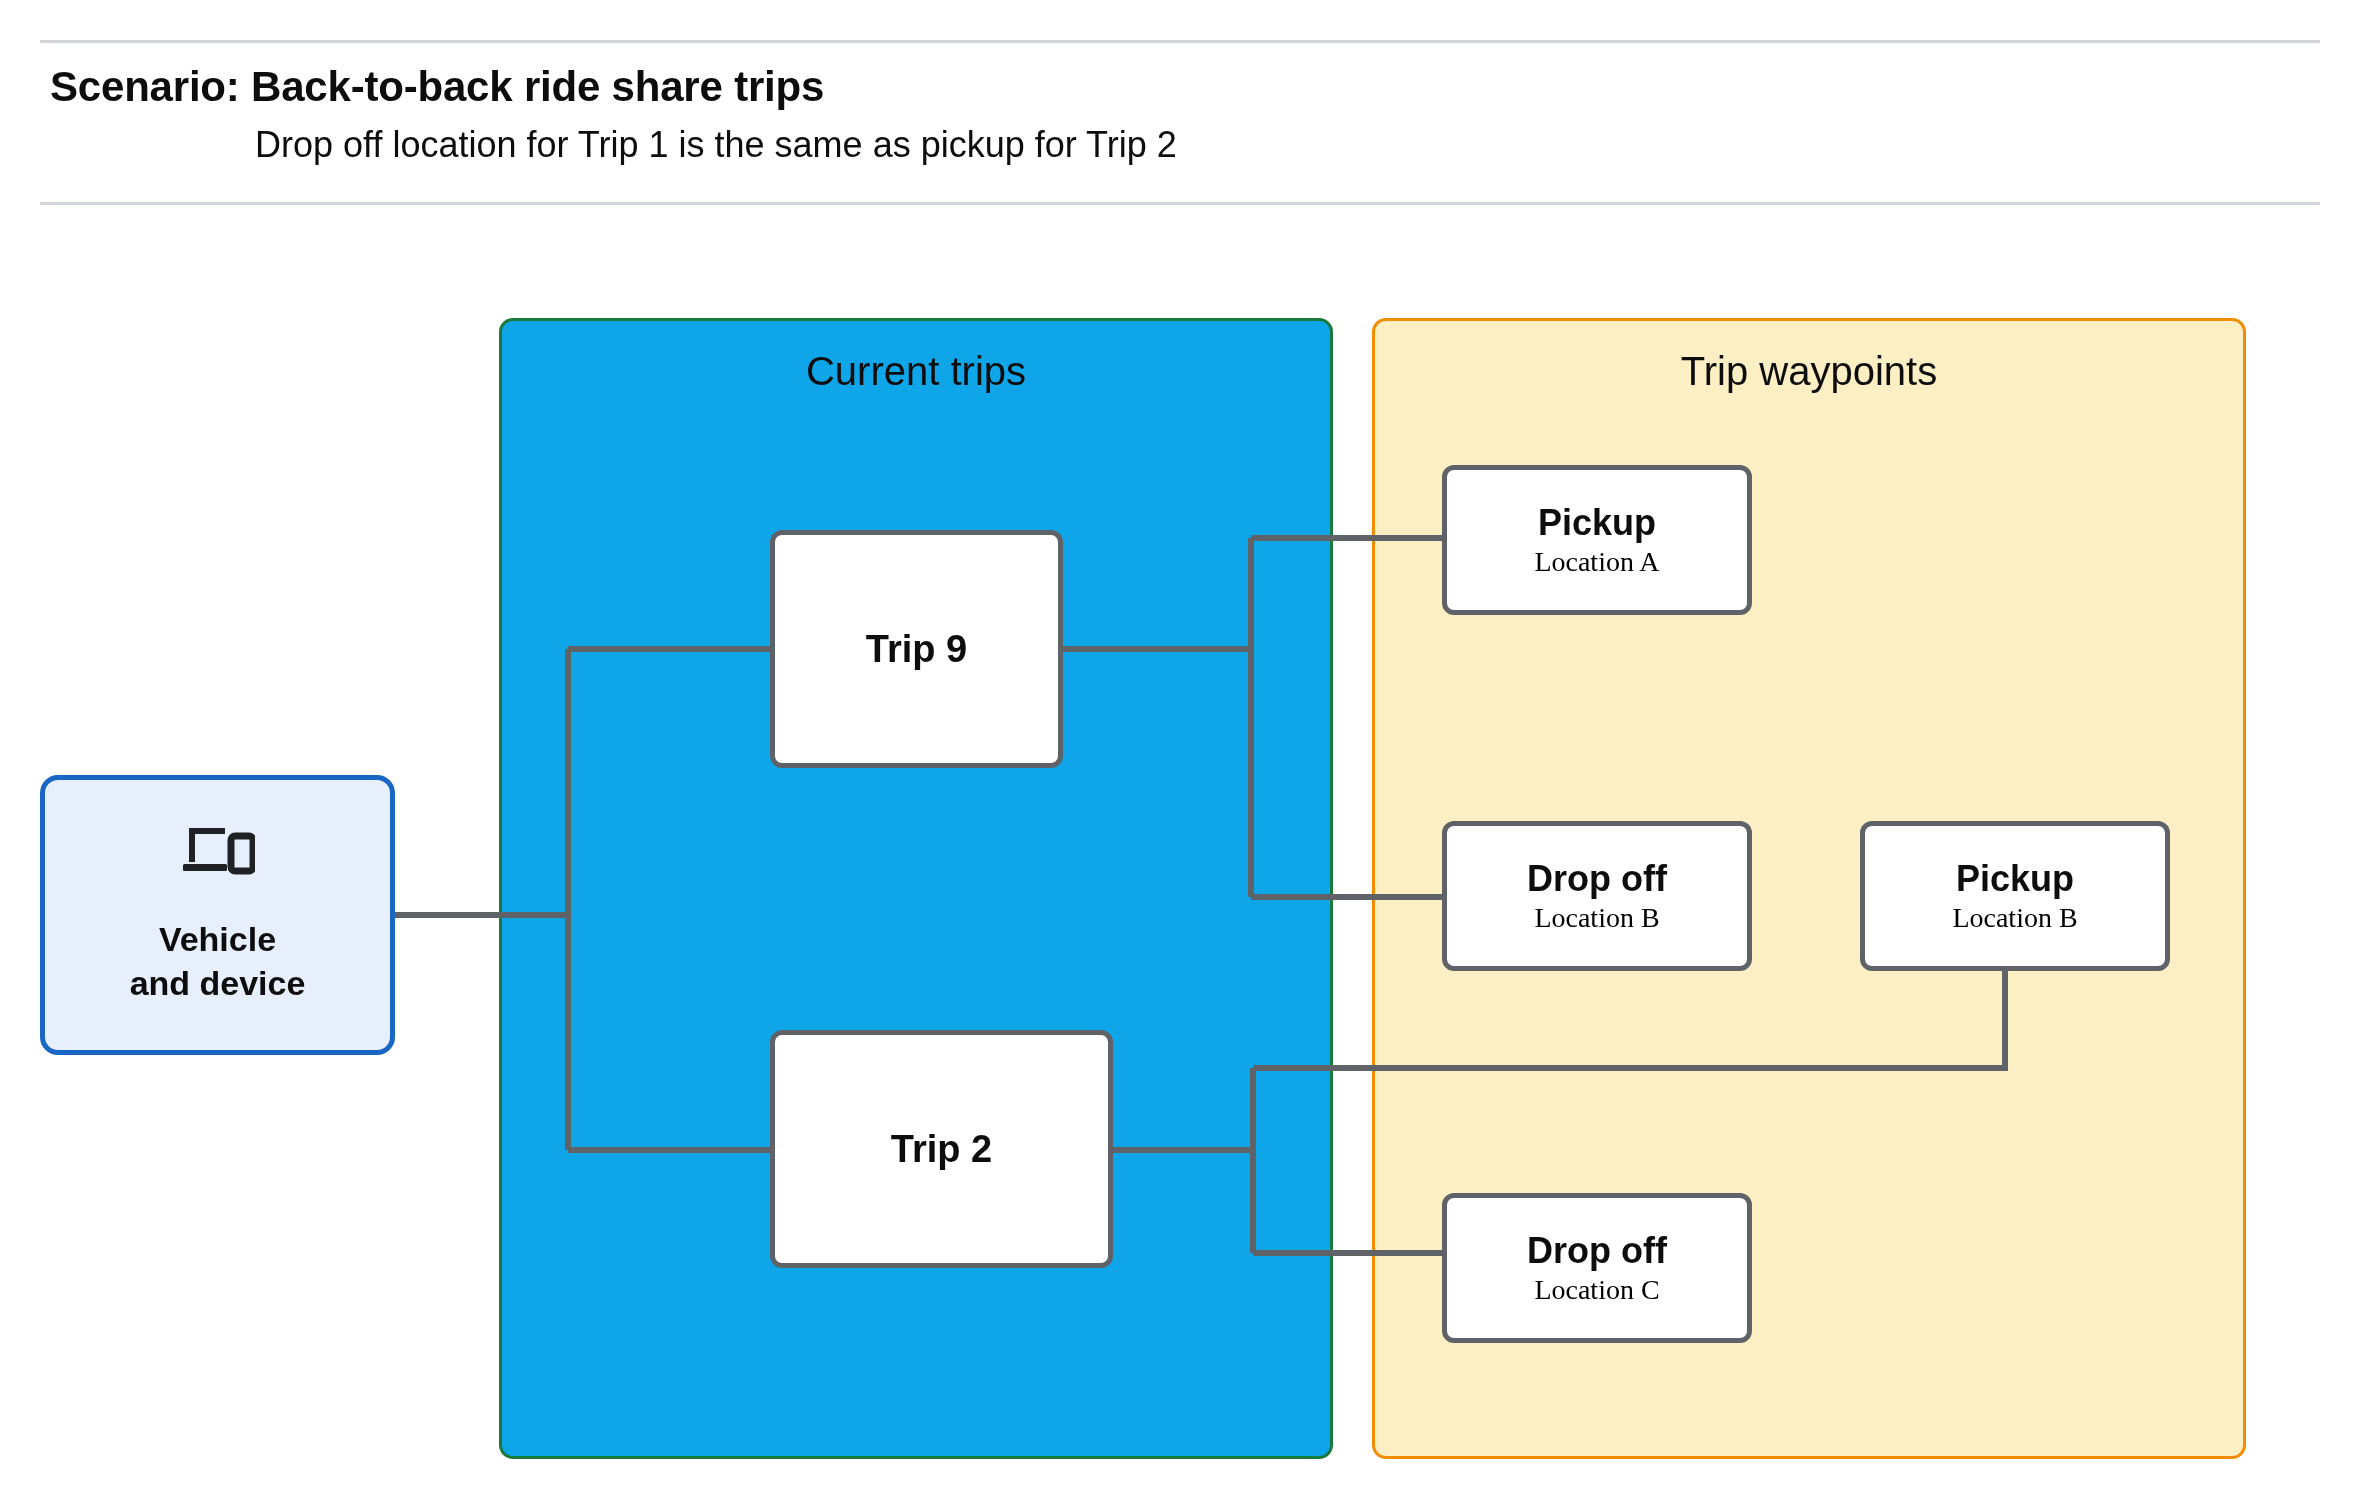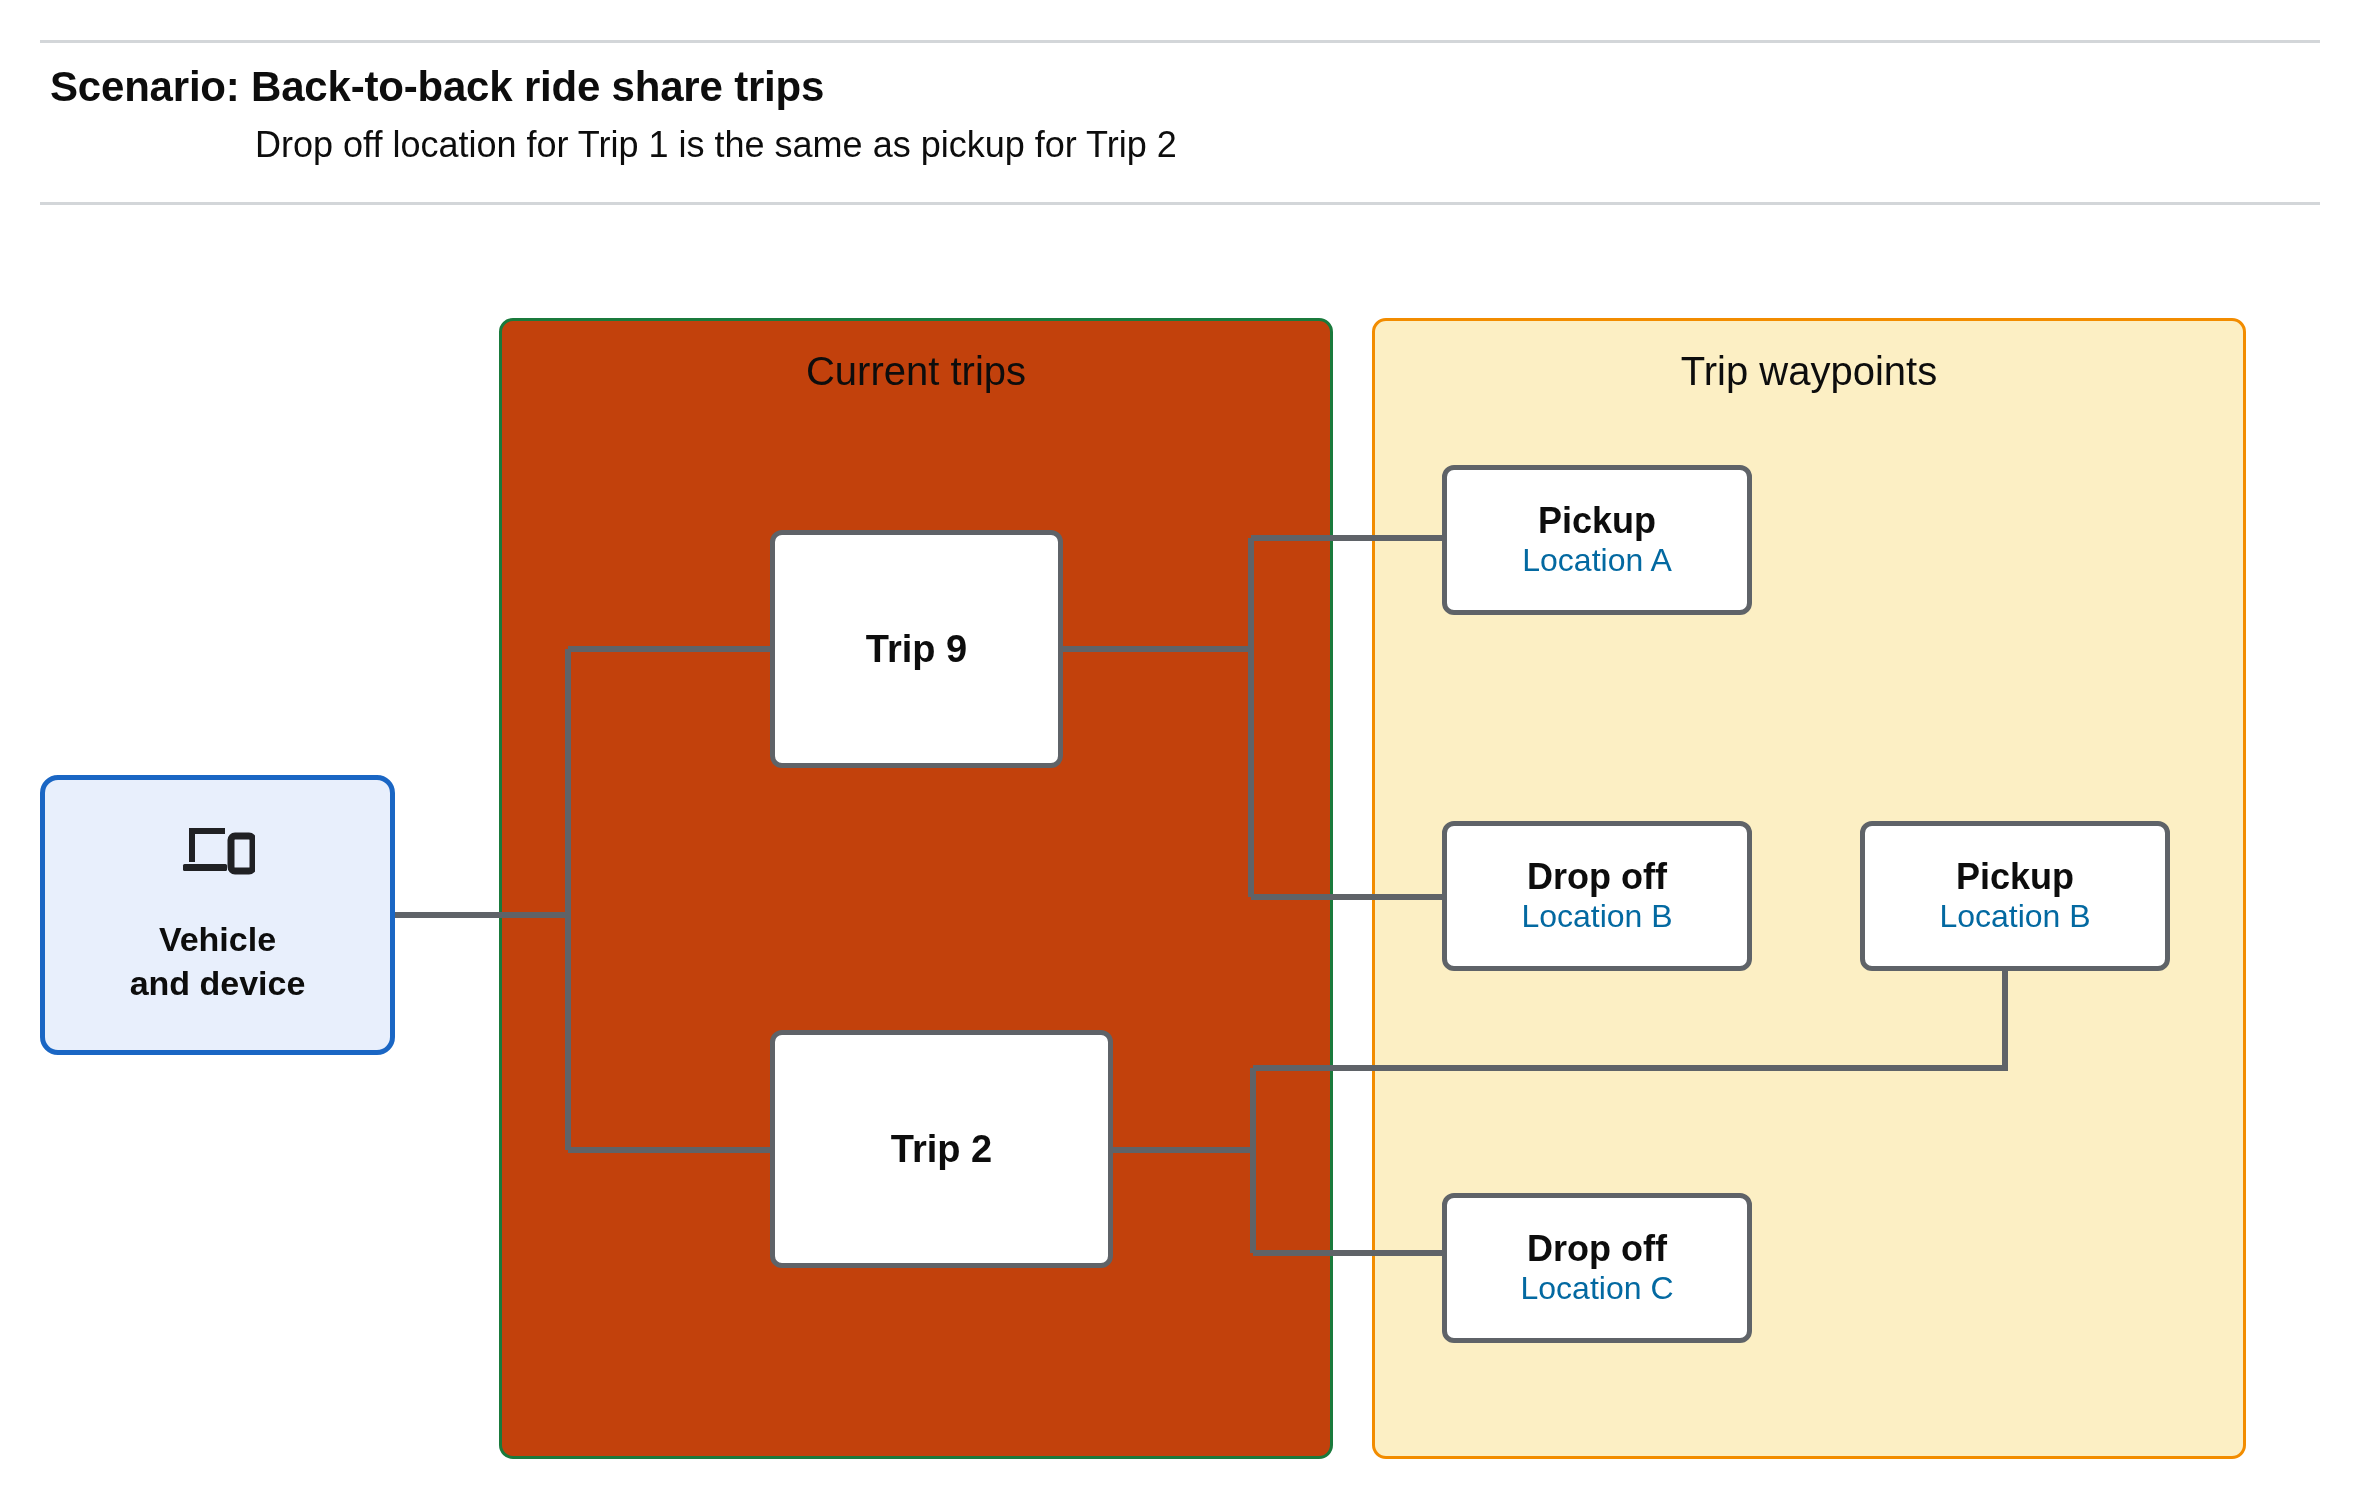--- a/index.html
+++ b/index.html
@@ -54,21 +54,21 @@
   .panel {
     position: absolute;
     border-radius: 14px;
     box-sizing: border-box;
   }
   #panel-current-trips {
     left: 499px;
     top: 318px;
     width: 834px;
     height: 1141px;
-    background: #c2410c;
+    background: #0ea5e9;
     border: 3px solid #1a7a3c;
   }
   #panel-trip-waypoints {
     left: 1372px;
     top: 318px;
     width: 874px;
     height: 1141px;
     background: #fcefc4;
     border: 3px solid #f28c00;
   }
@@ -105,24 +105,25 @@
     border: 5px solid #5f6368;
     border-radius: 12px;
   }
   .node-title {
     font-size: 36px;
     font-weight: bold;
     color: #0d0d0d;
     line-height: 1.18;
   }
   .node-sub {
-    font-size: 32px;
+    font-size: 28px;
     font-weight: normal;
-    color: #0369a1;
+    color: #000000;
     line-height: 1.18;
+    font-family: Liberation Serif, serif;
   }
   .trip-label {
     font-size: 38px;
     font-weight: bold;
     color: #0d0d0d;
   }
 
   #node-vehicle {
     left: 40px;
     top: 775px;

